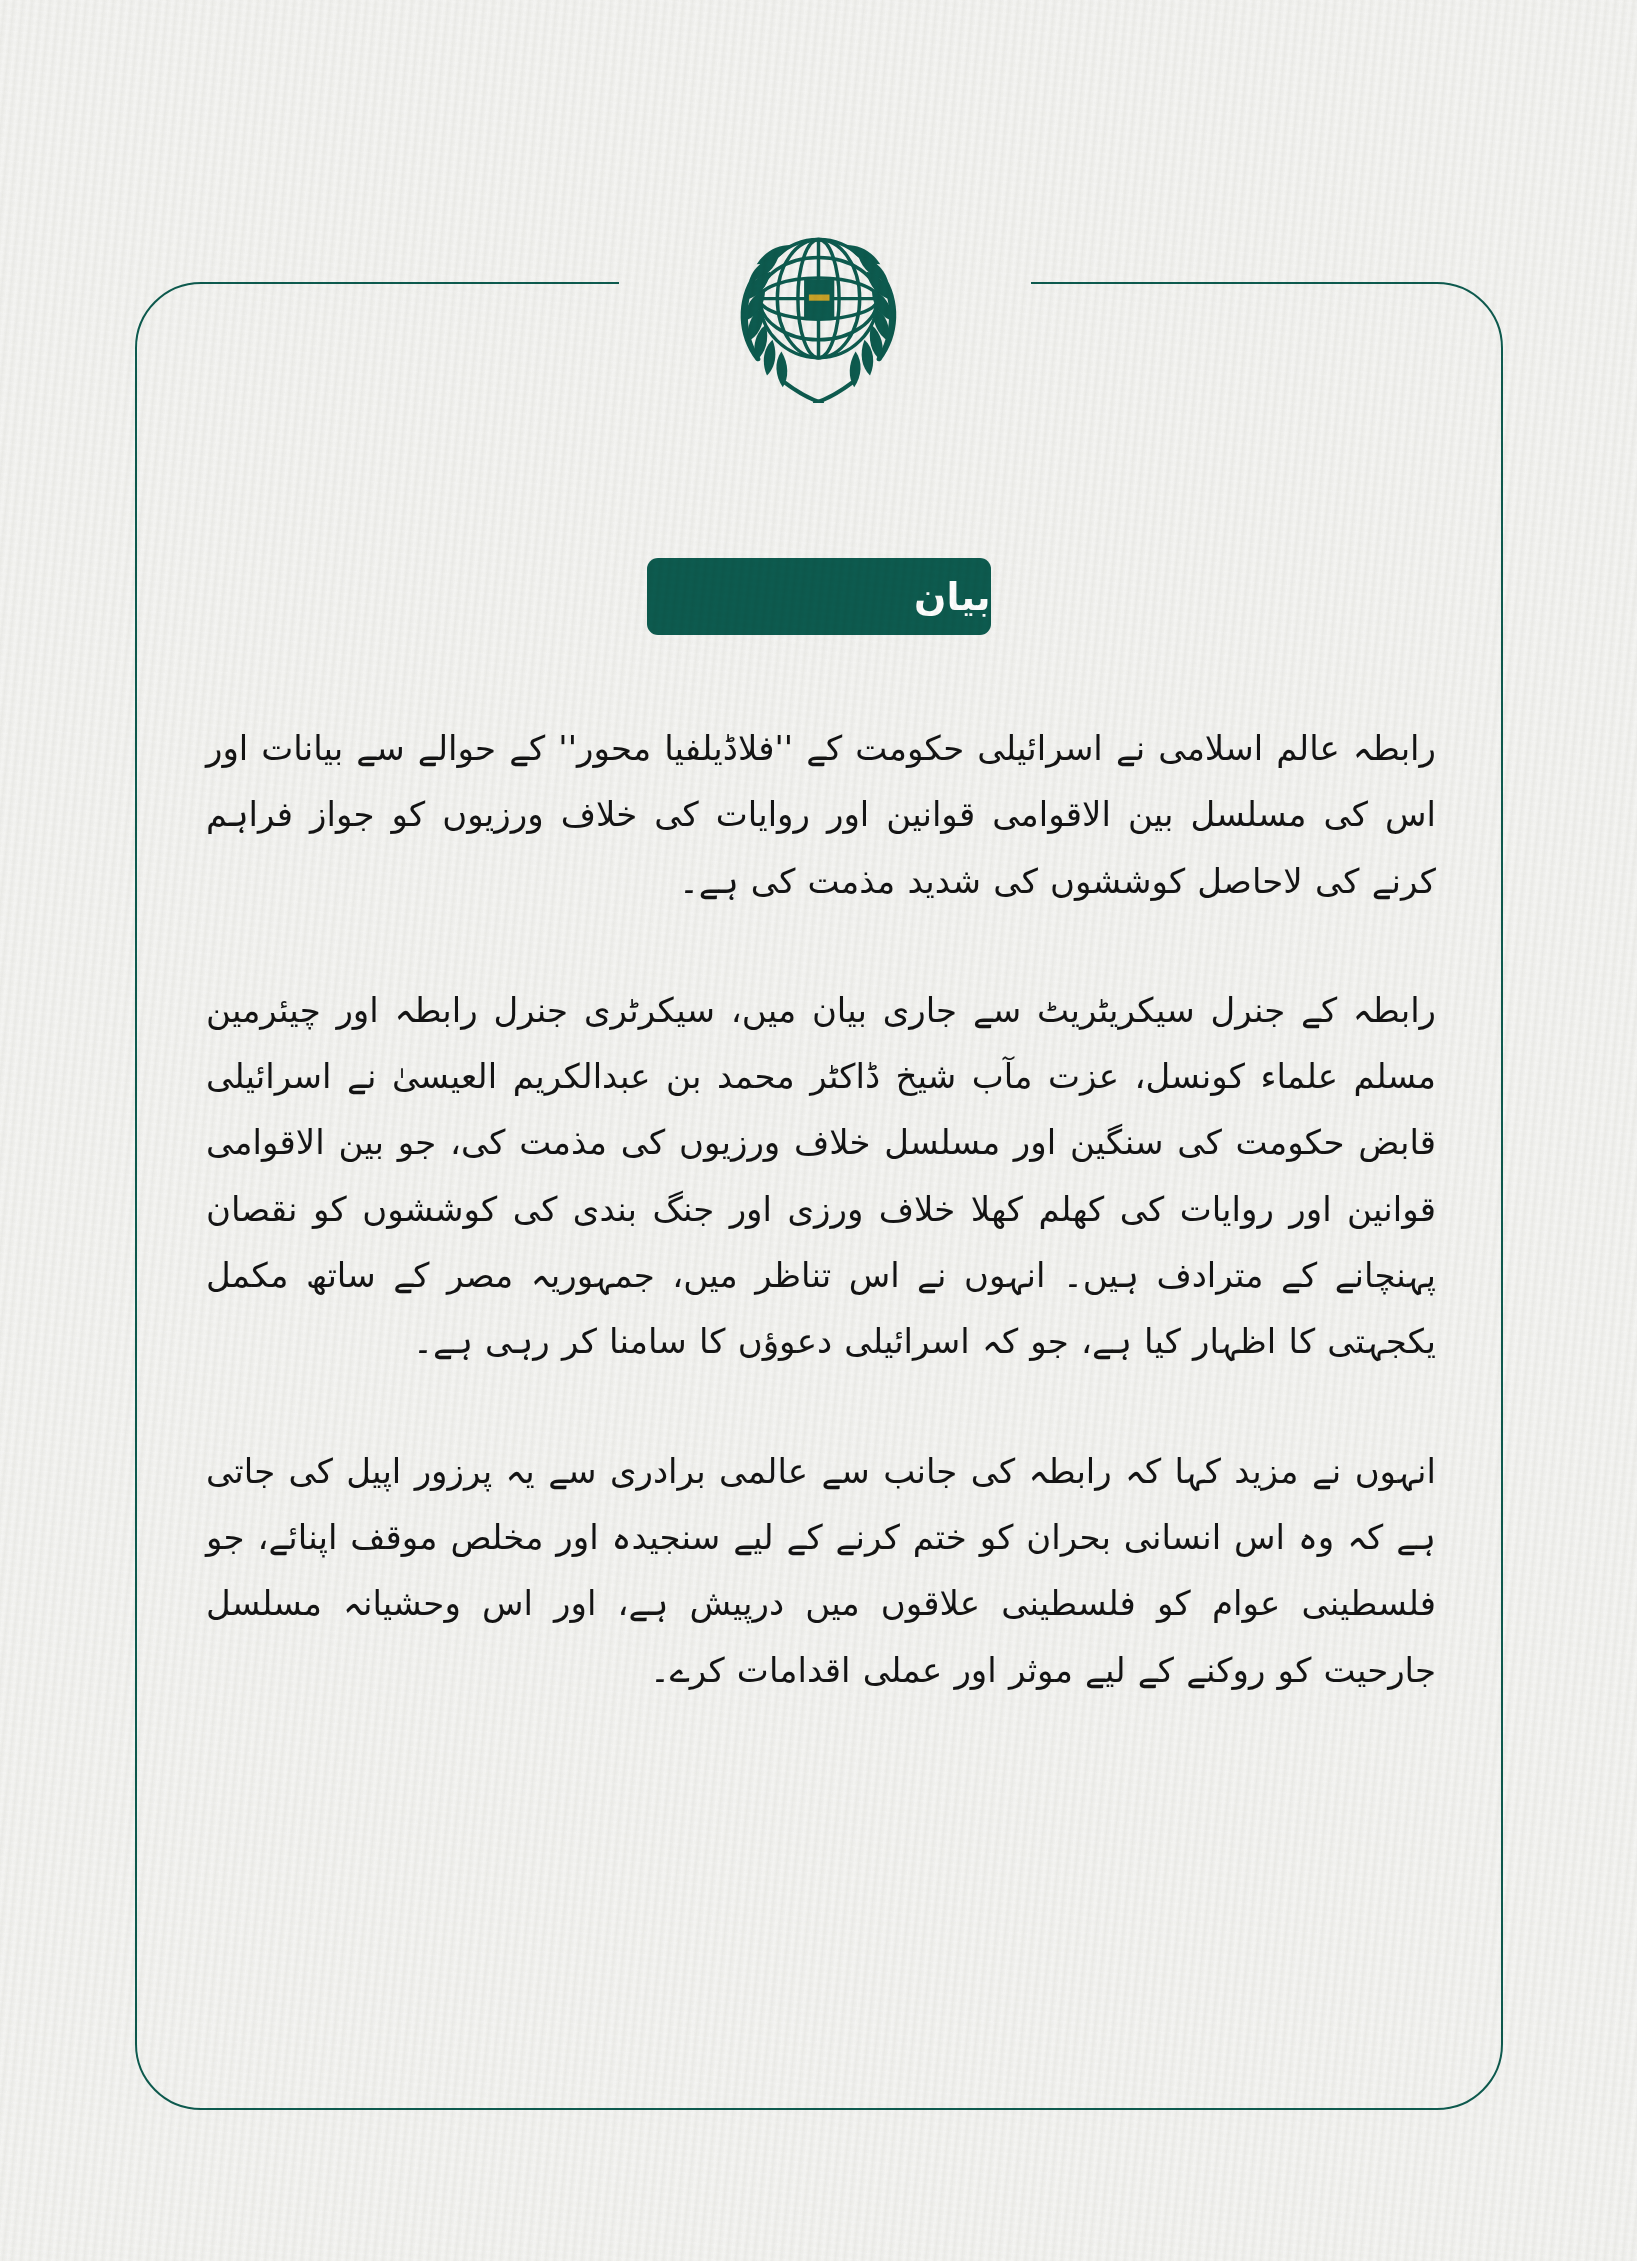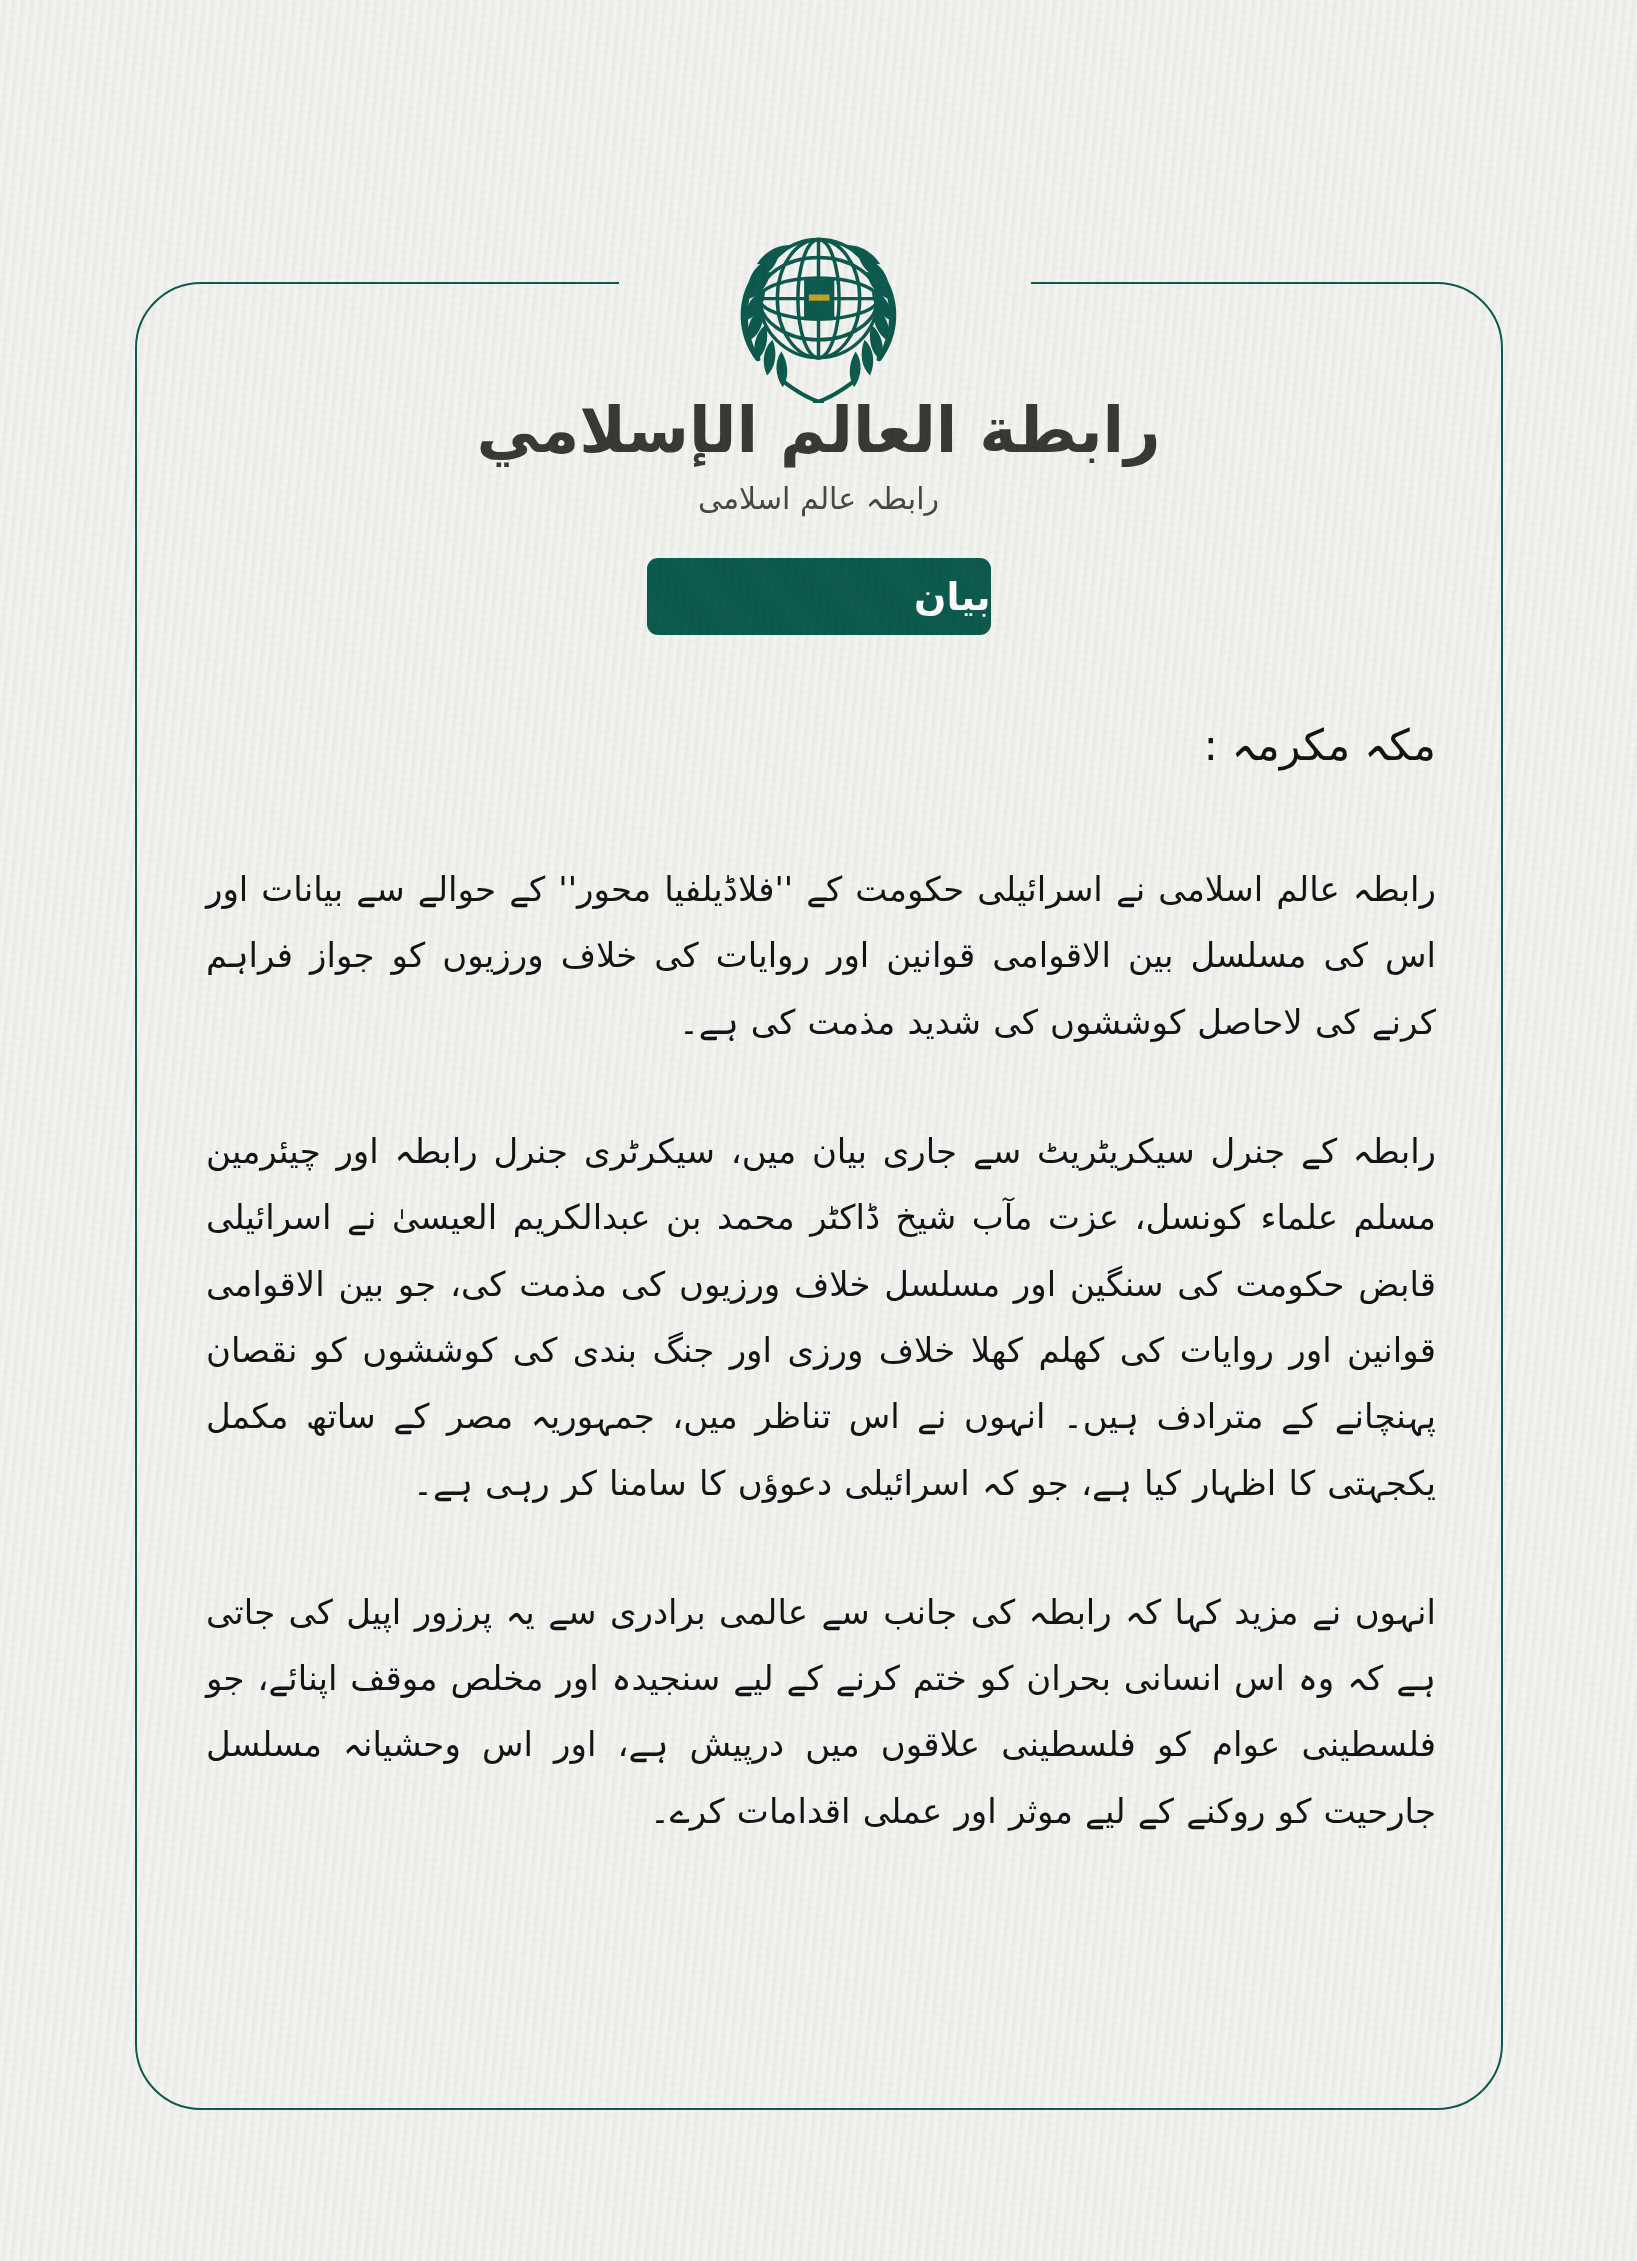--- a/index.html
+++ b/index.html
@@ -219,34 +219,29 @@
         <path d="M139 277 C128 261 126 240 137 225 C148 243 148 264 139 277 Z"></path>
       </g>
 
       <g fill="none" stroke="#0d5b4f" stroke-width="6" stroke-linecap="round">
         <path d="M139 268 C160 284 178 294 196 300"></path>
         <path d="M243 268 C222 284 204 294 186 300"></path>
       </g>
     </svg>
   </div>
 
-  <div class="wordmark">
-    <div class="wordmark-ar">رابطة العالم الإسلامي</div>
-    <div class="wordmark-ur">رابطہ عالم اسلامی</div>
-  </div>
 
   <div class="badge-wrap">
     <div class="badge">
       <span class="badge-text">بیان</span>
     </div>
   </div>
 
   <div class="content">
 
-    <div class="dateline">مکہ مکرمہ :</div>
 
     <p class="para gap-after">رابطہ عالم اسلامی نے اسرائیلی حکومت کے ''فلاڈیلفیا محور'' کے حوالے سے بیانات اور اس کی مسلسل بین الاقوامی قوانین اور روایات کی خلاف ورزیوں کو جواز فراہم کرنے کی لاحاصل کوششوں کی شدید مذمت کی ہے۔</p>
 
     <p class="para gap-after">رابطہ کے جنرل سیکریٹریٹ سے جاری بیان میں، سیکرٹری جنرل رابطہ اور چیئرمین مسلم علماء کونسل، عزت مآب شیخ ڈاکٹر محمد بن عبدالکریم العیسیٰ نے اسرائیلی قابض حکومت کی سنگین اور مسلسل خلاف ورزیوں کی مذمت کی، جو بین الاقوامی قوانین اور روایات کی کھلم کھلا خلاف ورزی اور جنگ بندی کی کوششوں کو نقصان پہنچانے کے مترادف ہیں۔ انہوں نے اس تناظر میں، جمہوریہ مصر کے ساتھ مکمل یکجہتی کا اظہار کیا ہے، جو کہ اسرائیلی دعوؤں کا سامنا کر رہی ہے۔</p>
 
     <p class="para">انہوں نے مزید کہا کہ رابطہ کی جانب سے عالمی برادری سے یہ پرزور اپیل کی جاتی ہے کہ وہ اس انسانی بحران کو ختم کرنے کے لیے سنجیدہ اور مخلص موقف اپنائے، جو فلسطینی عوام کو فلسطینی علاقوں میں درپیش ہے، اور اس وحشیانہ مسلسل جارحیت کو روکنے کے لیے موثر اور عملی اقدامات کرے۔</p>
 
   </div>
 
 </div>

